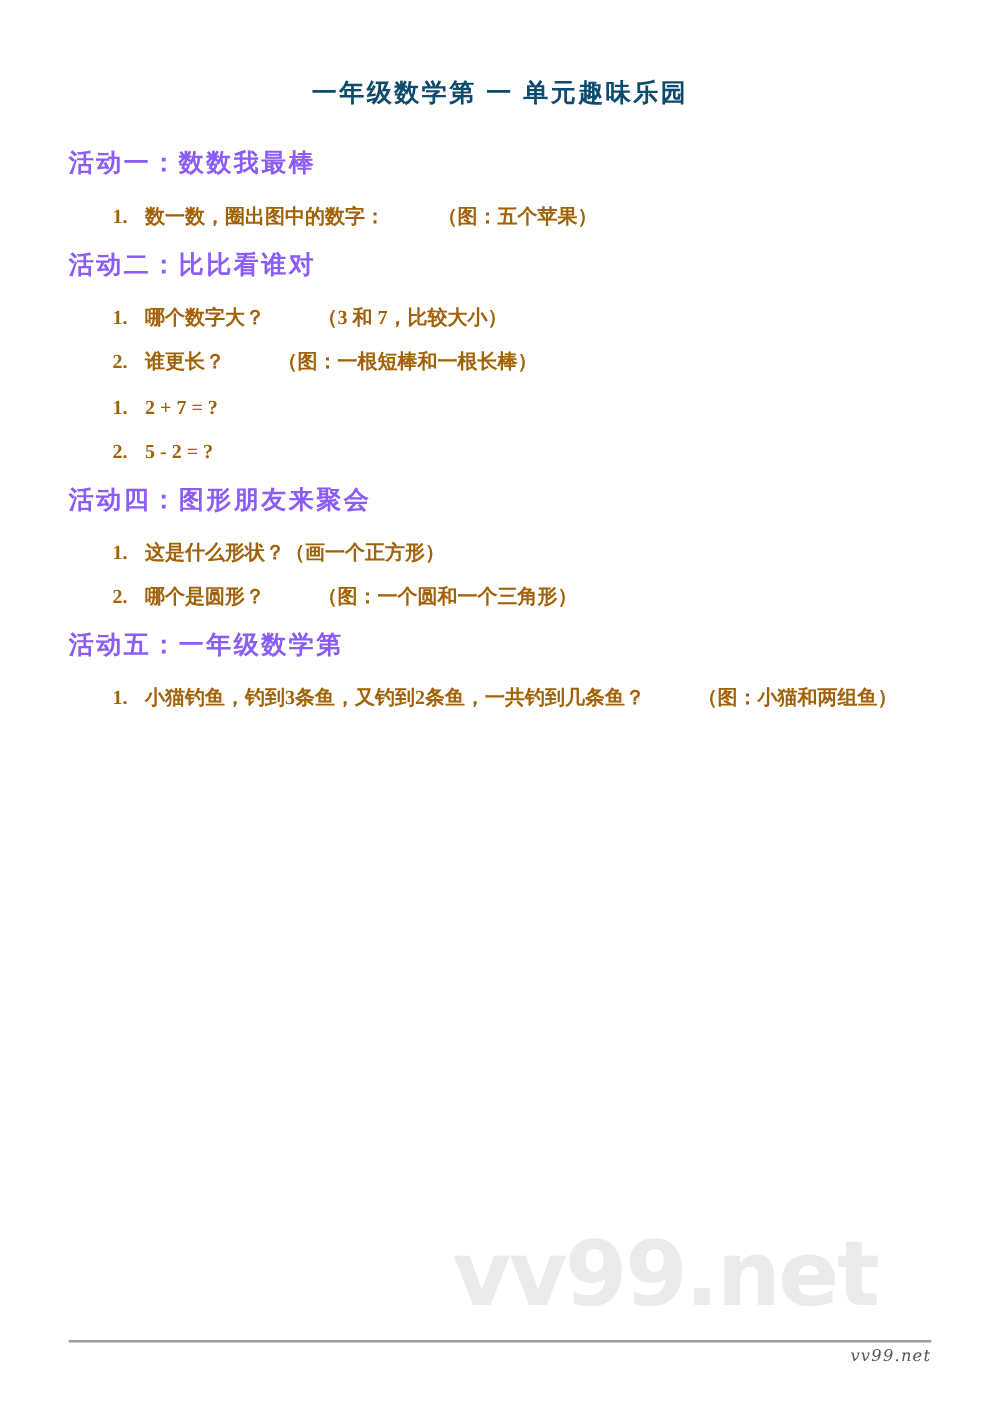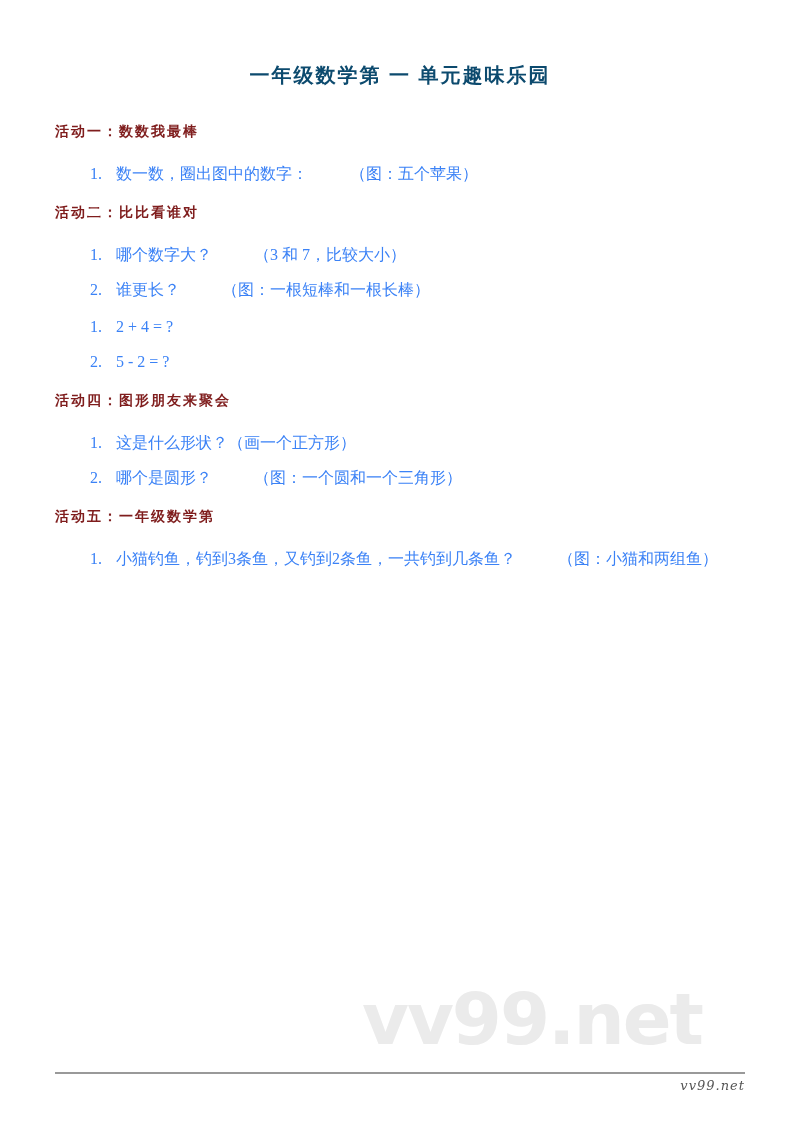--- a/index.html
+++ b/index.html
@@ -26,33 +26,34 @@
     font-weight: bold;
     font-size: 20px;
     line-height: 28px;
     letter-spacing: 2px;
     color: #0c4a6e;
   }
   .activity { margin-bottom: 15px; }
   .activity-heading {
     font-family: "Liberation Sans", "DejaVu Sans", sans-serif;
     font-weight: bold;
-    font-size: 14px;
+    font-size: 20px;
     line-height: 24px;
     letter-spacing: 2px;
-    color: #7f1d1d;
+    color: #8b5cf6;
     margin-bottom: 20px;
   }
   .item {
     margin-left: 35px;
     margin-bottom: 13px;
     font-size: 16px;
     line-height: 22px;
-    color: #3b82f6;
+    color: #a16207;
     white-space: nowrap;
+    font-weight: bold;
   }
   .item .num {
     display: inline-block;
     min-width: 22px;
   }
   .item .hint { margin-left: 38px; }
   .item .hint:empty { display: none; margin: 0; }
   .watermark {
     position: absolute;
     left: 362px;
@@ -113,21 +114,21 @@
       <div class="item">
         <span class="num">2.</span>
         <span class="txt">谁更长？</span>
         <span class="hint">（图：一根短棒和一根长棒）</span>
       </div>
     </div>
 
     <div class="activity">
       <div class="item">
         <span class="num">1.</span>
-        <span class="txt">2 + 4 = ?</span>
+        <span class="txt">2 + 7 = ?</span>
         
       </div>
       <div class="item">
         <span class="num">2.</span>
         <span class="txt">5 - 2 = ?</span>
         
       </div>
     </div>
 
     <div class="activity">

